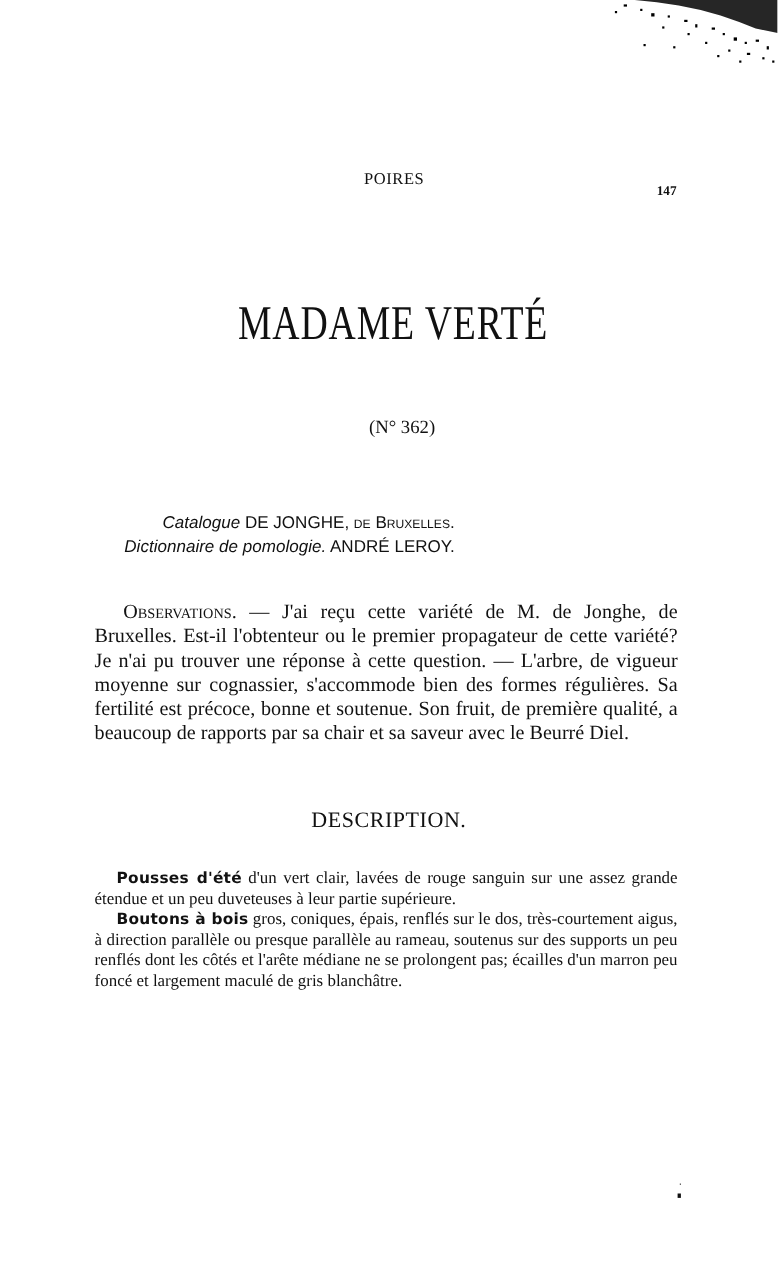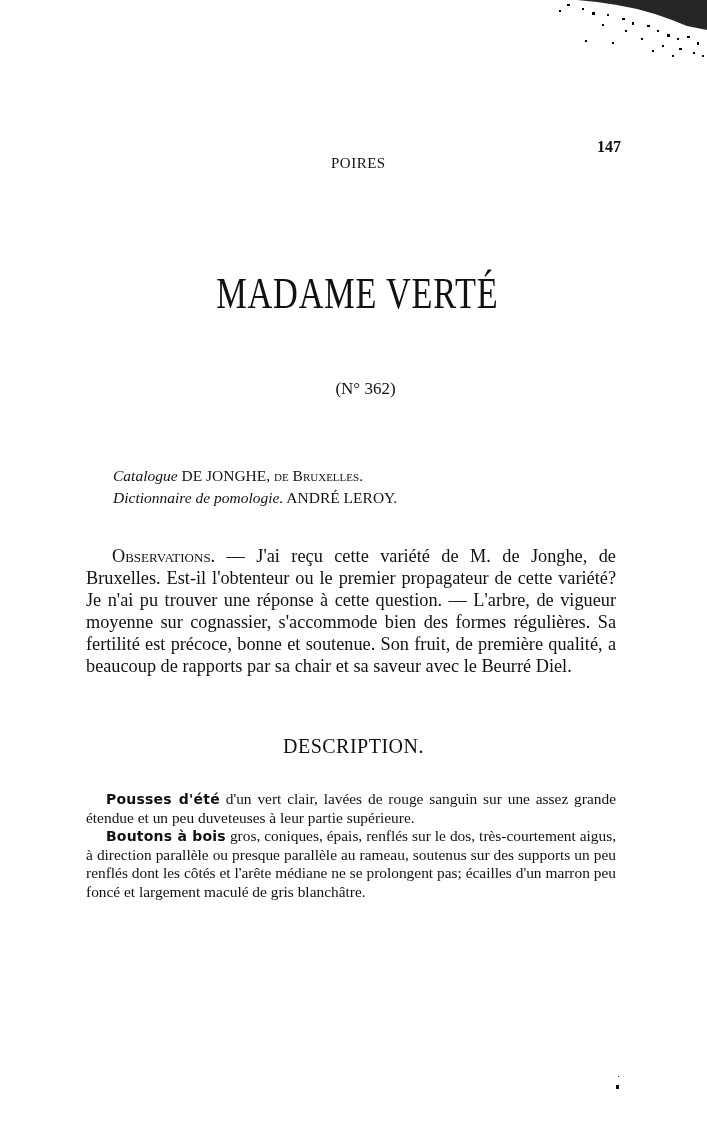--- a/index.html
+++ b/index.html
@@ -2,24 +2,24 @@
 <html><head>
   <meta charset="utf-8">
   <style>
     html, body { margin: 0; padding: 0; }
     body {
       width: 707px; height: 1146px; background: #ffffff; position: relative; overflow: hidden;
       font-family: "DejaVu Serif", "Liberation Serif", serif; color: #111;
     }
     .noise { position: absolute; top: 0; right: 0; width: 170px; height: 70px; }
     .running-head { position: absolute; top: 155px; left: 331px; font-family: "Liberation Serif", serif; font-weight: normal; font-size: 15px; letter-spacing: 0.5px; }
-    .page-num { position: absolute; top: 138px; left: 597px; font-family: "Liberation Serif", serif; font-weight: bold; font-size: 16px; }
+    .page-num { position: absolute; top: 166px; left: 597px; font-family: "Liberation Serif", serif; font-weight: bold; font-size: 12px; }
     .title { position: absolute; top: 268px; left: 0; width: 707px; text-align: center; font-family: "Liberation Serif", serif; font-size: 44px; transform: scaleX(0.78); transform-origin: 371px 0; letter-spacing: 1px; }
     .number { position: absolute; top: 379px; left: 0; width: 707px; text-align: center; padding-left: 24px; box-sizing: border-box; font-family: "Liberation Serif", serif; font-size: 17px; }
-    .refs { position: absolute; top: 465px; left: 113px; font-size: 15.5px; line-height: 22px; font-family: Liberation Serif, serif; }
+    .refs { position: absolute; top: 465px; left: 113px; font-size: 15.5px; line-height: 22px; font-family: Liberation Sans, sans-serif; text-align: right; }
     .refs i { font-style: italic; }
     .sc { font-variant: small-caps; }
     .para { position: absolute; left: 86px; width: 530px; font-family: "Liberation Serif", serif; text-align: justify; }
     .obs { top: 545px; font-size: 18.3px; line-height: 22px; }
     .obs p { margin: 0; text-indent: 26px; }
     .desc-head { position: absolute; top: 735px; left: 0; width: 707px; text-align: center; padding-left: 0; font-family: "Liberation Serif", serif; font-size: 20px; letter-spacing: 0.5px; }
     .desc { top: 790px; font-size: 15.4px; line-height: 18.6px; }
     .desc p { margin: 0; text-indent: 20px; }
     .desc b { font-family: "DejaVu Sans", sans-serif; font-weight: bold; font-size: 14px; letter-spacing: 0.2px; }
     .speck { position: absolute; background: #111; }

